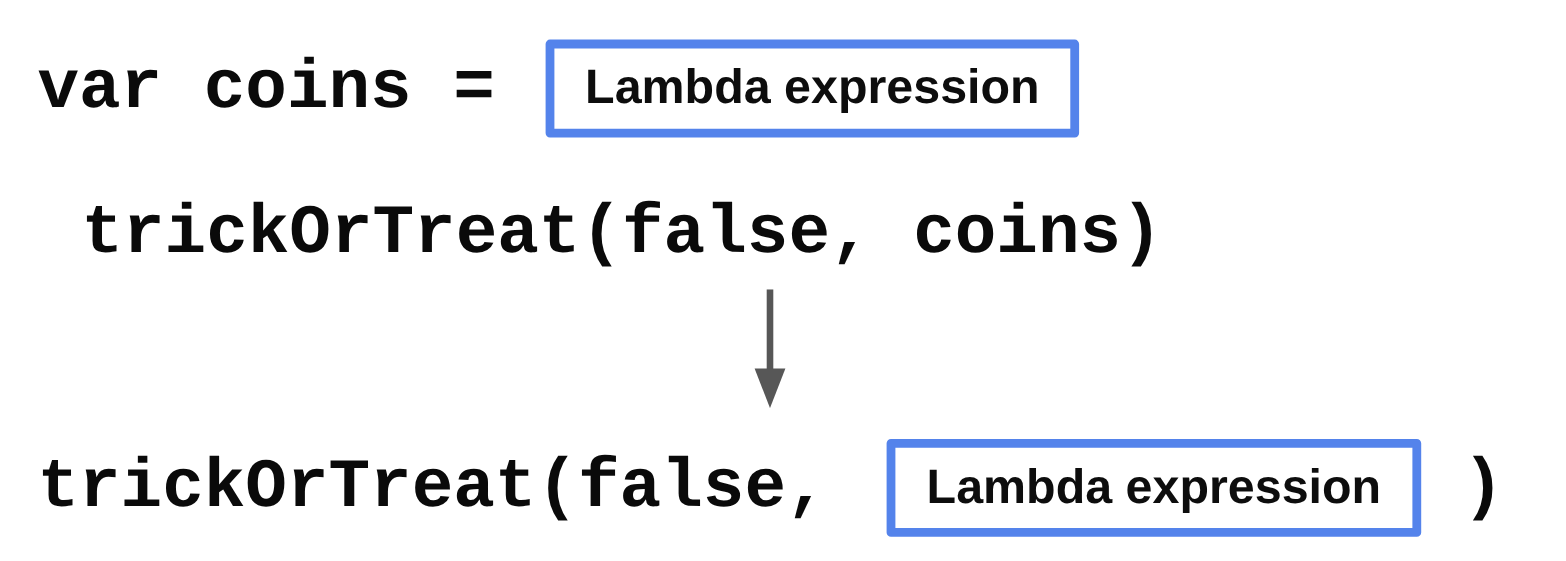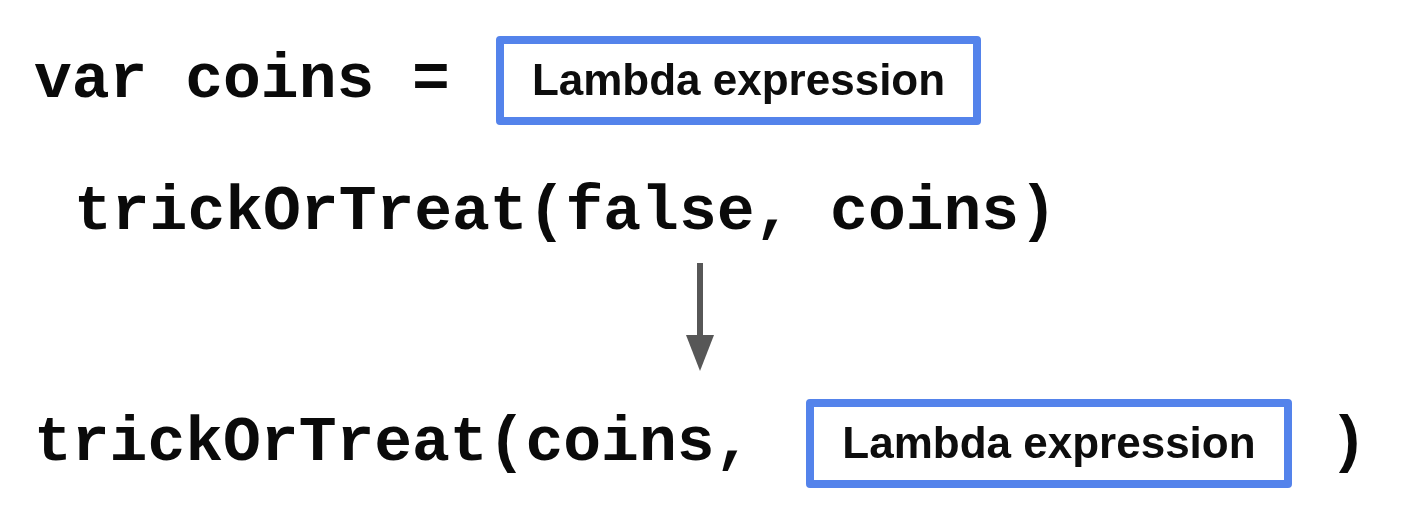--- a/index.html
+++ b/index.html
@@ -79,20 +79,20 @@
   </div>
 
   <div class="arrow-wrap">
     <svg viewBox="0 0 30 108" xmlns="http://www.w3.org/2000/svg" aria-hidden="true">
       <rect x="12" y="0" width="6" height="76" fill="currentColor"></rect>
       <polygon points="1,72 29,72 15,108" fill="currentColor"></polygon>
     </svg>
   </div>
 
   <div class="row row-result">
-    <span class="code">trickOrTreat(coins,</span>
+    <span class="code">trickOrTreat(false,</span>
     <span class="pill">
       <span>Lambda expression</span>
     </span>
     <span class="code gap-paren">)</span>
   </div>
 
 </div>
 
 </body></html>

